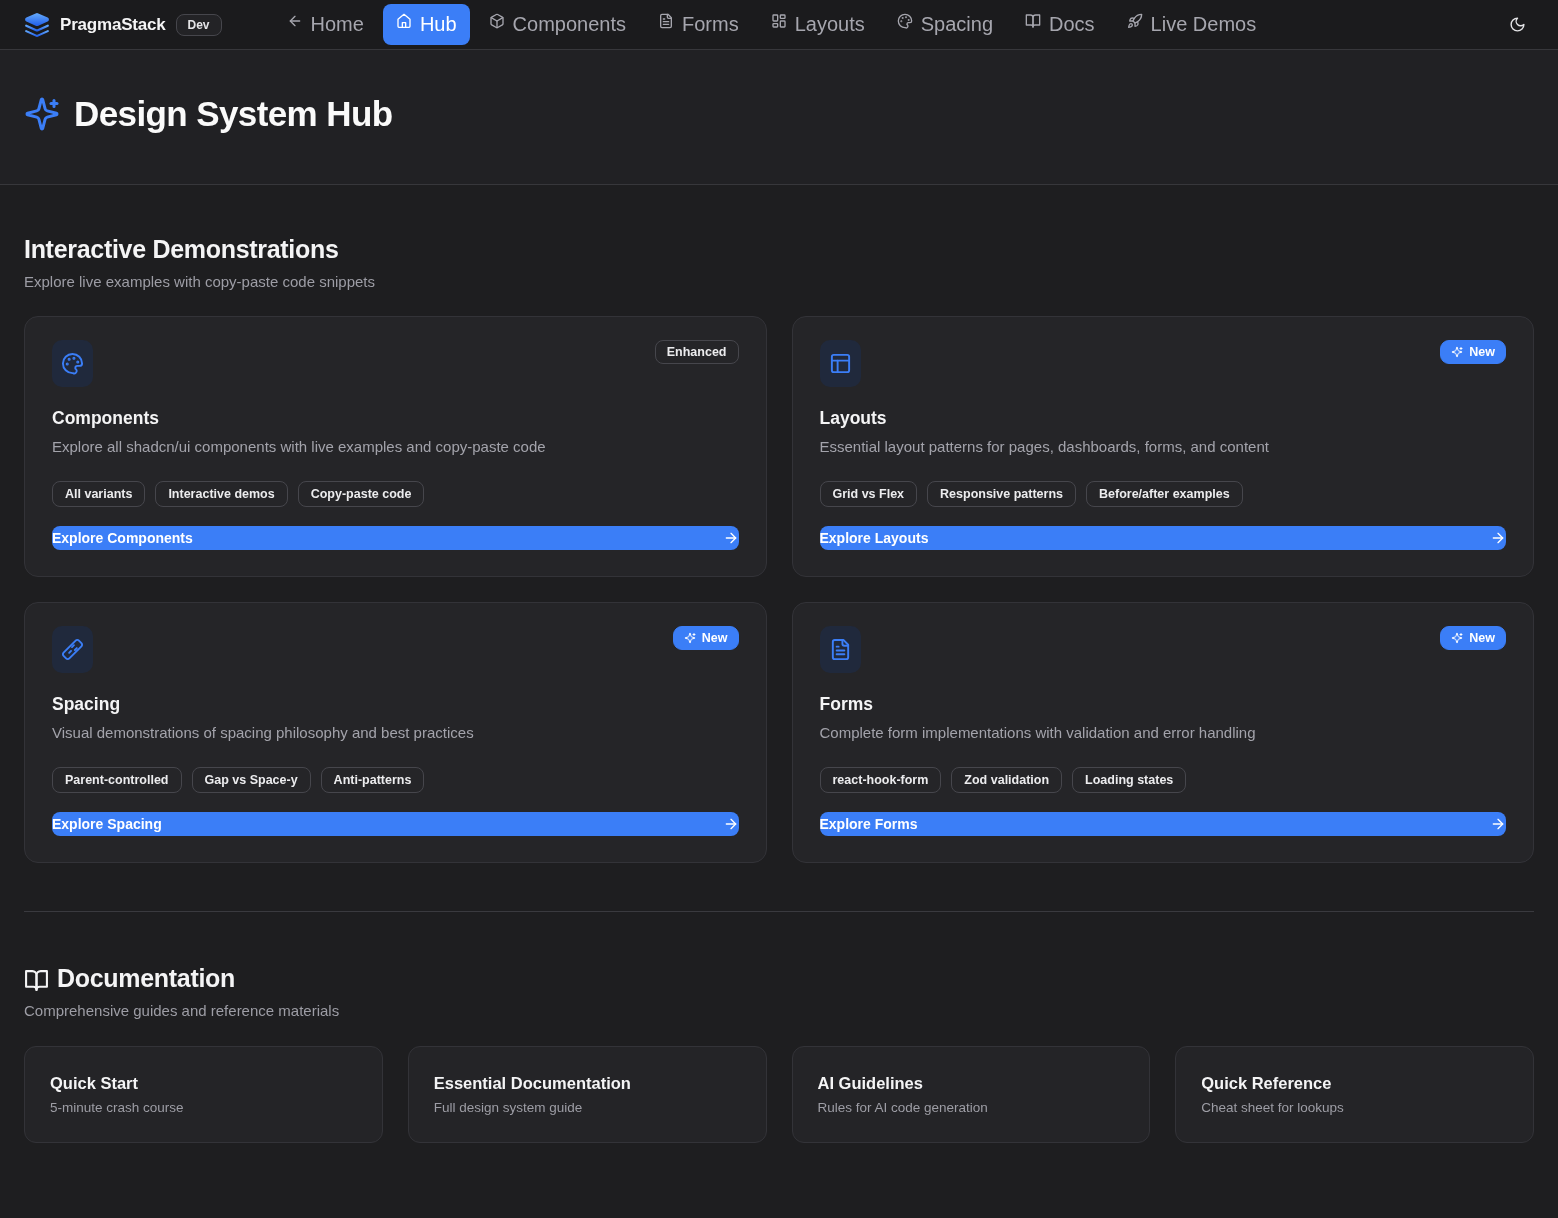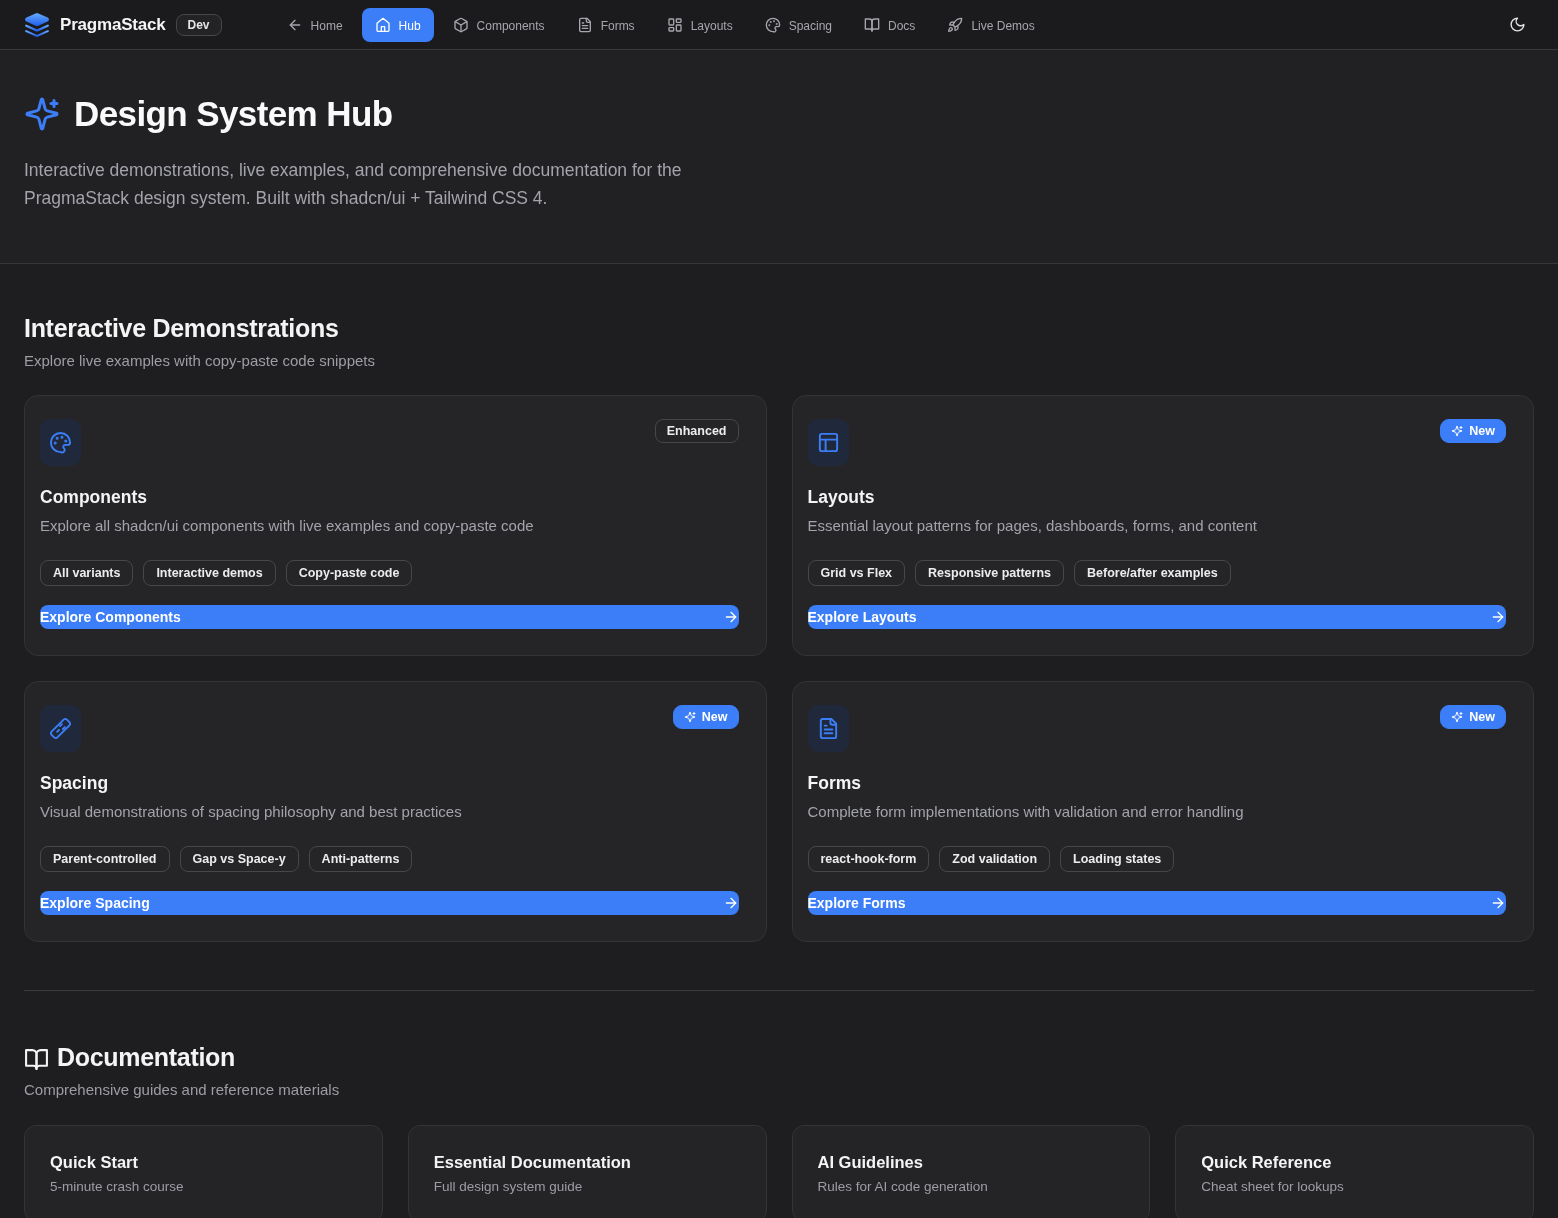--- a/index.html
+++ b/index.html
@@ -23,22 +23,22 @@
   }
   .brand { display: flex; align-items: center; gap: 10px; cursor: pointer; }
   .brand-name { font-size: 17px; font-weight: 700; color: #f4f4f5; letter-spacing: -0.2px; }
   .brand-badge {
     font-size: 12px; font-weight: 600; color: #e4e4e7;
     border: 1px solid #46464c; border-radius: 8px;
     padding: 3px 11px; background: #232326;
   }
   .nav-links { display: flex; align-items: center; gap: 6px; margin-left: 52px; }
   .nav-item {
-    display: flex; align-items: flex-end; gap: 8px;
-    color: #a6a6ae; font-size: 12px; font-weight: 500;
+    display: flex; align-items: flex-start; gap: 8px;
+    color: #a6a6ae; font-size: 20px; font-weight: 500;
     padding: 9px 13px; border-radius: 8px; cursor: pointer;
     background: transparent; border: none;
   }
   .nav-item svg { stroke: #a6a6ae; }
   .nav-item.active { background: #3b7ef7; color: #ffffff; }
   .nav-item.active svg { stroke: #ffffff; }
   .theme-toggle {
     margin-left: auto; background: transparent; border: none; cursor: pointer;
     padding: 8px; border-radius: 8px; display: flex; align-items: center;
   }
@@ -65,21 +65,21 @@
   .section-sub { margin-top: 9px; font-size: 15px; color: #9d9da5; }
 
   .demo-grid {
     margin-top: 26px;
     display: grid; grid-template-columns: 1fr 1fr; gap: 25px;
   }
   .demo-card {
     background: #252528;
     border: 1px solid #333338;
     border-radius: 14px;
-    padding: 23px 27px 26px 15px;
+    padding: 23px 27px 26px 27px;
   }
   .card-top { display: flex; align-items: flex-start; justify-content: space-between; }
   .icon-tile {
     width: 41px; height: 47px; border-radius: 10px;
     background: #20293c;
     display: flex; align-items: center; justify-content: center;
   }
   .badge-outline {
     font-size: 12.5px; font-weight: 700; color: #ececee;
     border: 1px solid #46464c; border-radius: 8px;
@@ -250,21 +250,20 @@
   <div class="hero-title-row">
     <span>
       <svg width="36" height="36" viewBox="0 0 24 24" fill="none" stroke="#3b7ef7" stroke-width="2" stroke-linecap="round" stroke-linejoin="round">
           <path d="M9.937 15.5A2 2 0 0 0 8.5 14.063l-6.135-1.582a.5.5 0 0 1 0-.962L8.5 9.936A2 2 0 0 0 9.937 8.5l1.582-6.135a.5.5 0 0 1 .963 0L14.063 8.5A2 2 0 0 0 15.5 9.937l6.135 1.581a.5.5 0 0 1 0 .964L15.5 14.063a2 2 0 0 0-1.437 1.437l-1.582 6.135a.5.5 0 0 1-.963 0z"></path>
           <path d="M20 3v4"></path>
           <path d="M22 5h-4"></path>
         </svg>
     </span>
     <h1 class="hero-title">Design System Hub</h1>
   </div>
-  <p class="hero-desc">Interactive demonstrations, live examples, and comprehensive documentation for the PragmaStack design system. Built with shadcn/ui + Tailwind CSS 4.</p>
 </section>
 
 <main class="main">
 
   <div class="section-head">
     <h2 class="section-title">Interactive Demonstrations</h2>
     <p class="section-sub">Explore live examples with copy-paste code snippets</p>
   </div>
 
   <div class="demo-grid">

